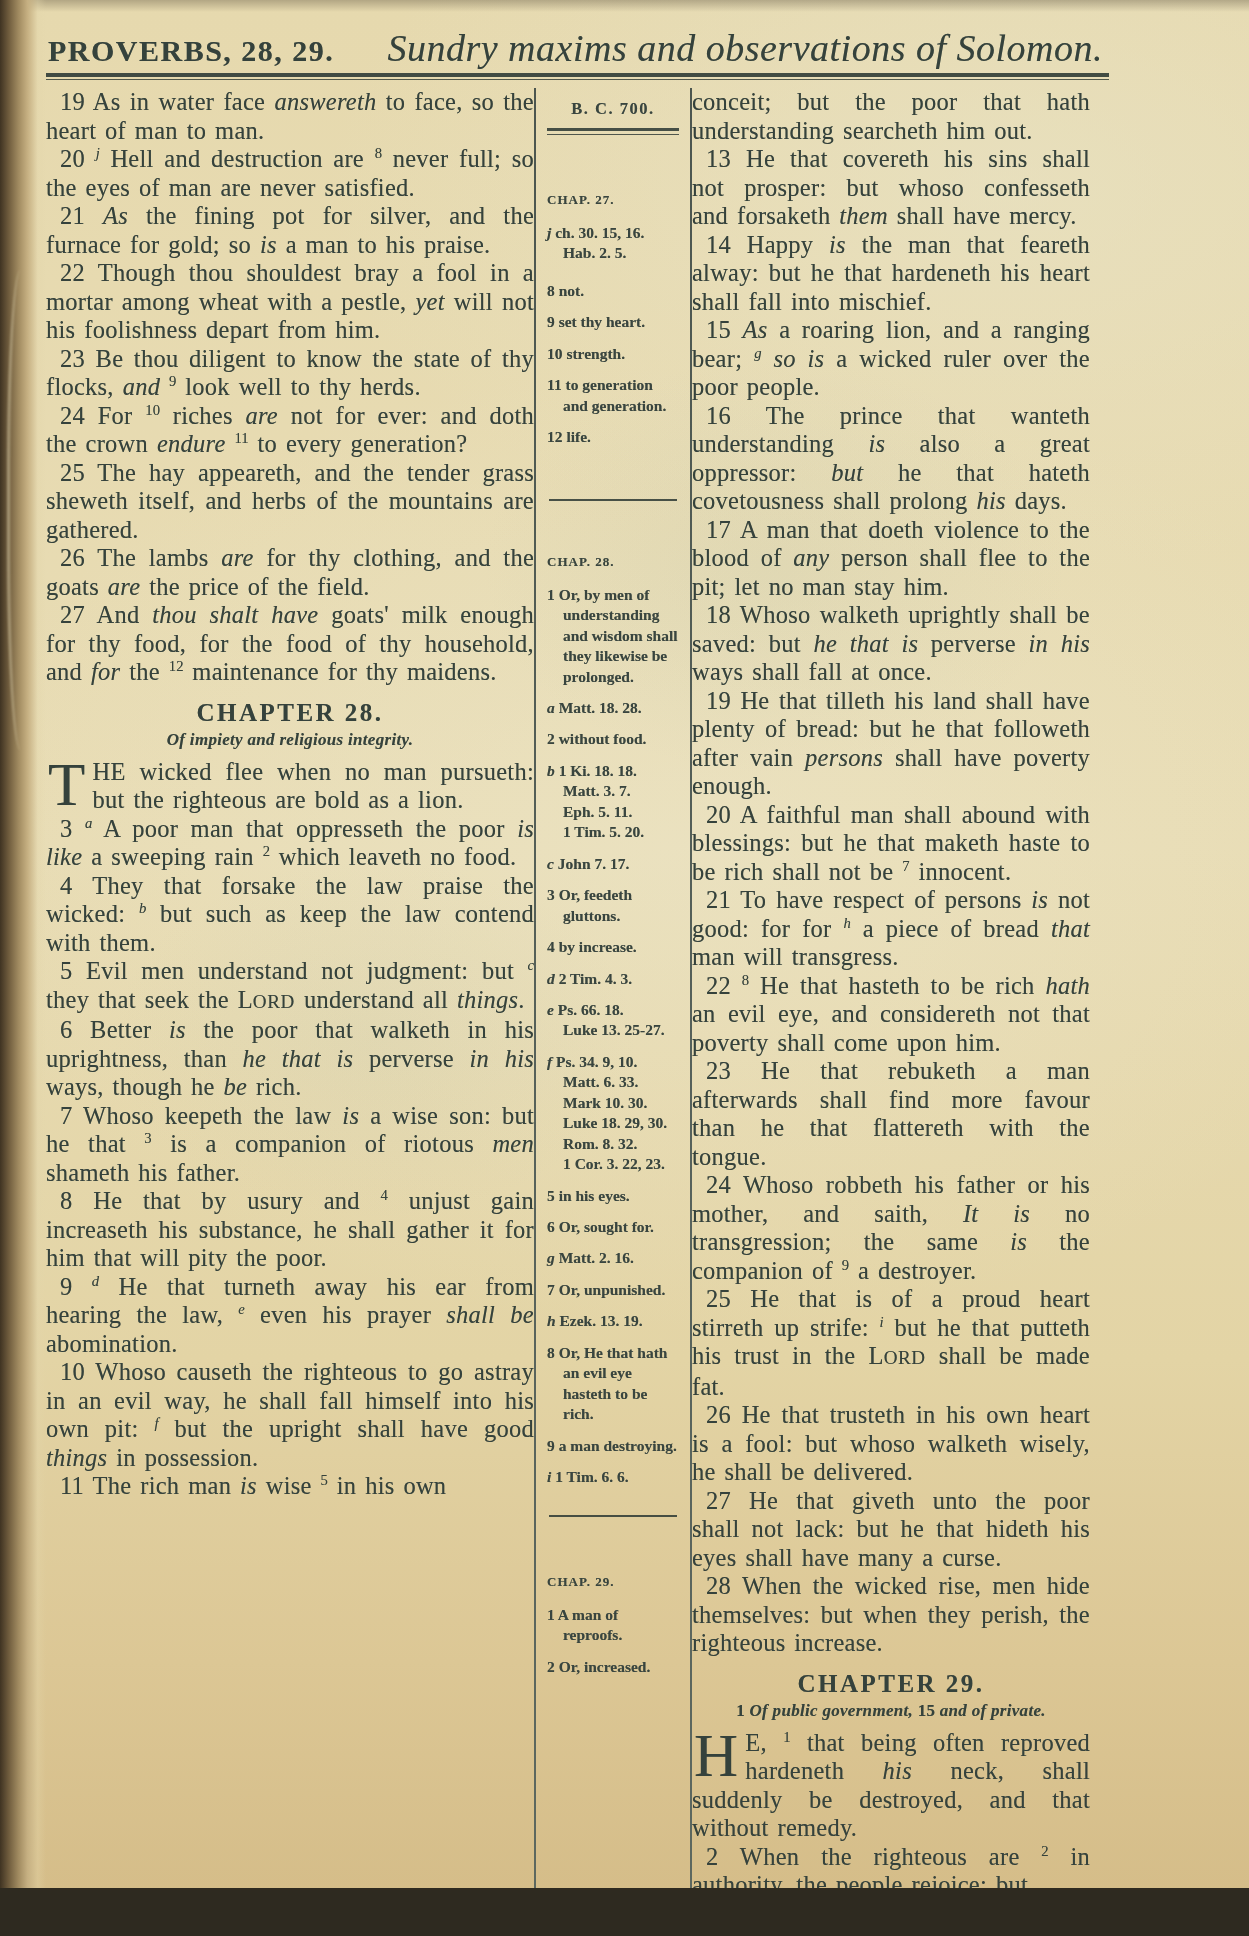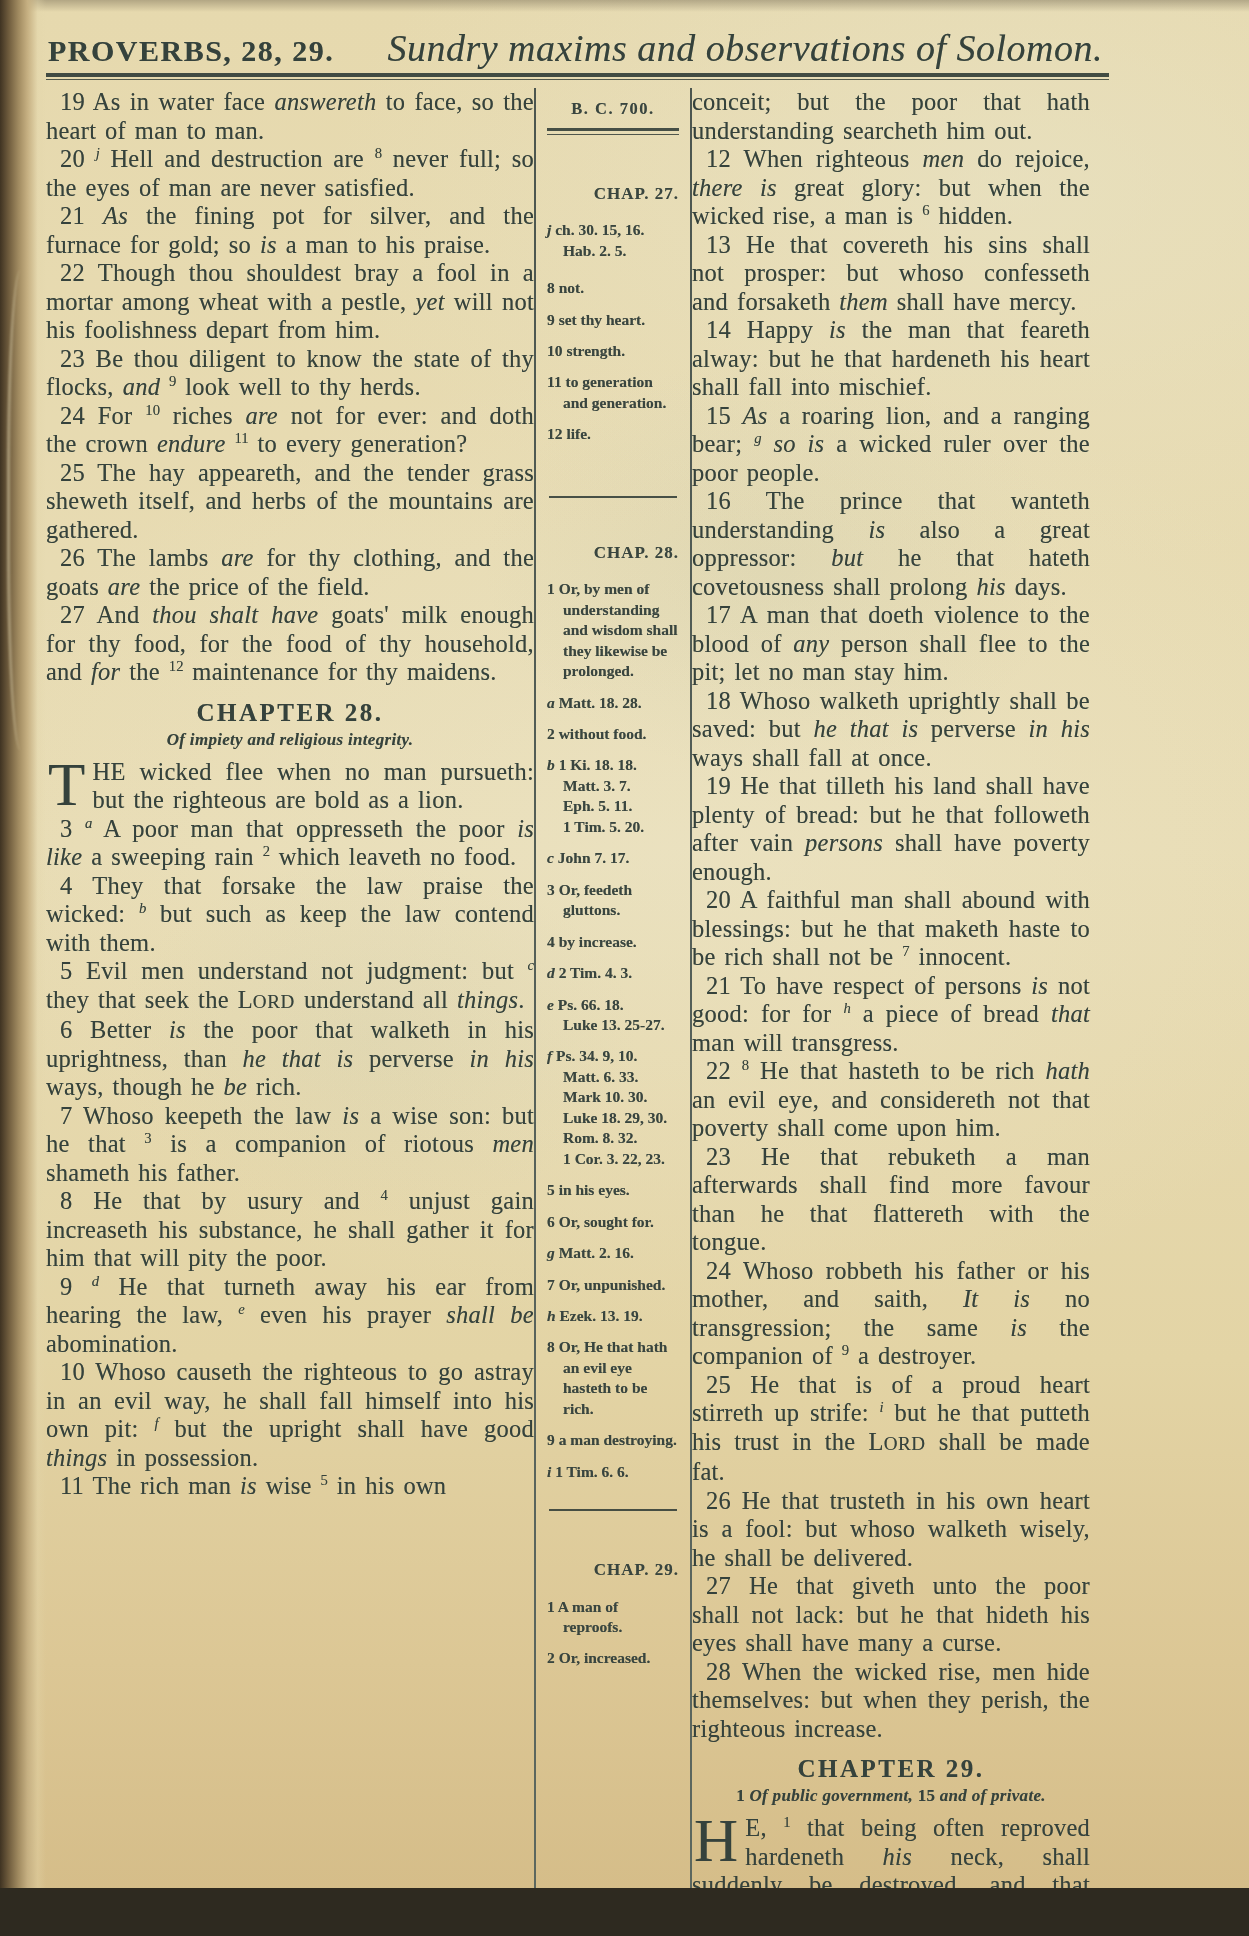--- a/index.html
+++ b/index.html
@@ -53,21 +53,21 @@
   }
   .col p.cont { text-indent: 0; }
   sup { font-size: 0.60em; line-height: 0; vertical-align: super; letter-spacing: 0; }
   .v small { font-size: 0.78em; letter-spacing: 0.6px; }
   .chhead { text-align: center; font-size: 25px; letter-spacing: 2.5px; margin: 12px 0 3px; font-weight: bold; }
   .sum { text-align: center; font-size: 17px; font-weight: bold; letter-spacing: 0.3px; margin: 0 0 8px; }
   .cap { float: left; font-size: 61px; line-height: 47px; padding: 3px 7px 0 2px; }
 
   .bc { text-align: center; font-size: 16.5px; letter-spacing: 1.5px; margin-top: 10px; text-indent: 0; }
   .brule { border-top: 3px solid rgba(53,64,58,0.9); border-bottom: 1px solid rgba(53,64,58,0.85); height: 3px; margin-top: 8px; }
-  .chap { text-align: right; font-size: 17px; letter-spacing: 1px; margin: 0 0 15px; }
+  .chap { text-align: left; font-size: 13px; letter-spacing: 1px; margin: 8px 0 15px; }
   .ref { padding-left: 16px; text-indent: -16px; margin-bottom: 11px; }
   .rrule { border-top: 2px solid rgba(53,64,58,0.9); margin: 0 2px; }
   .gap { width: 100%; }
 </style>
 </head>
 <body>
 
 <div class="page">
   <div class="left-edge"></div>
   <div class="content">
@@ -138,21 +138,20 @@
           <div class="gap" style="height: 16px;"></div>
           <div class="rrule"></div>
           <div class="gap" style="height: 48px;"></div>
           <div class="chap">CHAP. 29.</div>
           <div class="ref"><span class="m">1</span> A man of reproofs.</div>
           <div class="ref"><span class="m">2</span> Or, increased.</div>
         </div>
       <div class="vr"></div>
       <div class="col col-right">
           <p class="v cont">conceit; but the poor that hath understanding searcheth him out.</p>
-          <p class="v">12 When righteous <i>men</i> do rejoice, <i>there is</i> great glory: but when the wicked rise, a man is <sup>6</sup> hidden.</p>
           <p class="v">13 He that covereth his sins shall not prosper: but whoso confesseth and forsaketh <i>them</i> shall have mercy.</p>
           <p class="v">14 Happy <i>is</i> the man that feareth alway: but he that hardeneth his heart shall fall into mischief.</p>
           <p class="v">15 <i>As</i> a roaring lion, and a ranging bear; <sup><i>g</i></sup> <i>so is</i> a wicked ruler over the poor people.</p>
           <p class="v">16 The prince that wanteth understanding <i>is</i> also a great oppressor: <i>but</i> he that hateth covetousness shall prolong <i>his</i> days.</p>
           <p class="v">17 A man that doeth violence to the blood of <i>any</i> person shall flee to the pit; let no man stay him.</p>
           <p class="v">18 Whoso walketh uprightly shall be saved: but <i>he that is</i> perverse <i>in his</i> ways shall fall at once.</p>
           <p class="v">19 He that tilleth his land shall have plenty of bread: but he that followeth after vain <i>persons</i> shall have poverty enough.</p>
           <p class="v">20 A faithful man shall abound with blessings: but he that maketh haste to be rich shall not be <sup>7</sup> innocent.</p>
           <p class="v">21 To have respect of persons <i>is</i> not good: for for <sup><i>h</i></sup> a piece of bread <i>that</i> man will transgress.</p>
           <p class="v">22 <sup>8</sup> He that hasteth to be rich <i>hath</i> an evil eye, and considereth not that poverty shall come upon him.</p>

